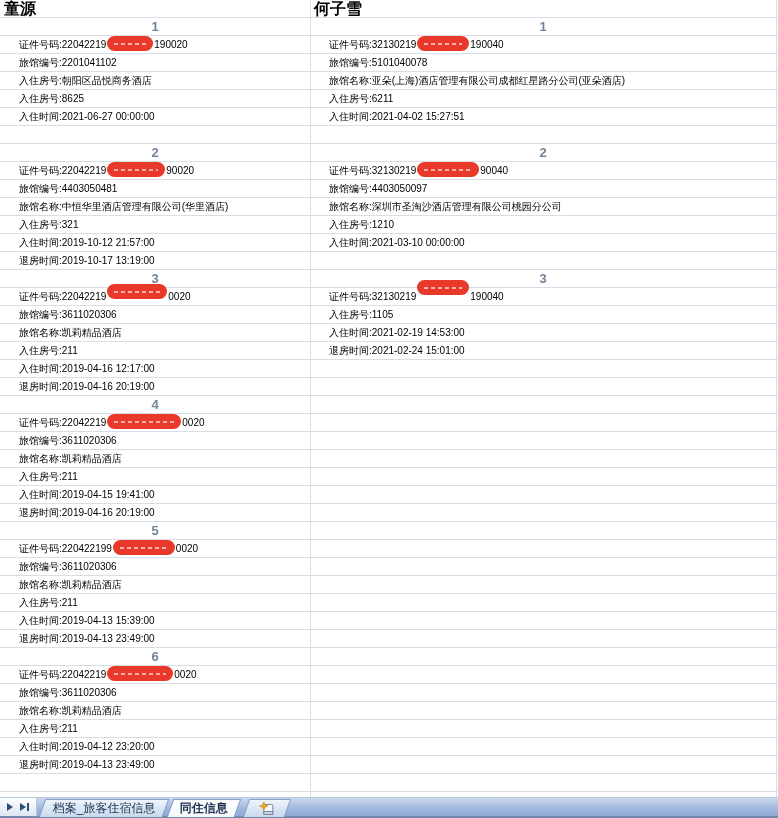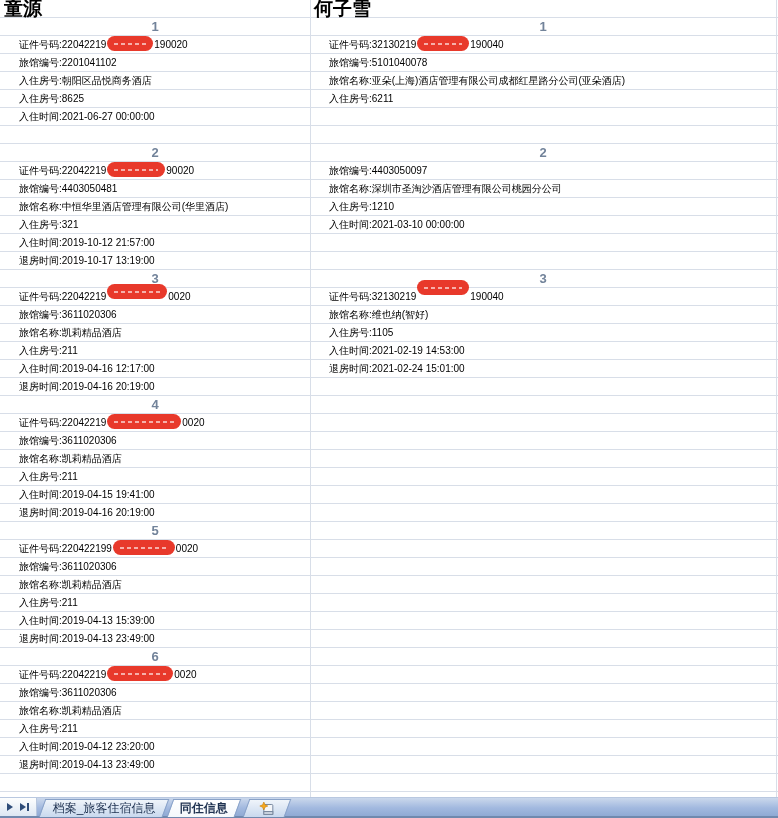--- a/index.html
+++ b/index.html
@@ -11,21 +11,21 @@
     color:#000;
   }
   
   #grid {
     position:absolute; left:0; top:0; width:778px; height:797px;
     background:repeating-linear-gradient(to bottom,#ffffff 0 17px,#d8dee8 17px 18px);
   }
   .vline { position:absolute; top:0; height:797px; width:1px; background:#d8dee8; }
   .colheader {
     position:absolute; top:0; height:18px; line-height:18px;
-    font-size:19px; font-weight:bold; padding-left:4px; white-space:nowrap;
+    font-size:16px; font-weight:bold; padding-left:4px; white-space:nowrap;
   }
   .record-block { position:absolute; }
   .seq {
     height:18px; line-height:18px; text-align:center;
     font-size:13px; font-weight:bold; color:#72839a;
   }
   .cell {
     height:18px; line-height:18px; font-size:10px;
     padding-left:19px; white-space:nowrap; overflow:visible;
   }
@@ -137,32 +137,33 @@
           <div class="cell">入住房号:211</div>
           <div class="cell">入住时间:2019-04-12 23:20:00</div>
           <div class="cell">退房时间:2019-04-13 23:49:00</div>
         </div>
         <div class="record-block" style="left: 310px; top: 18px; width: 466px;">
           <div class="seq">1</div>
           <div class="cell"><span>证件号码:32130219</span><span class="redact" style="width: 52px; top: 0px;"></span><span>190040</span></div>
           <div class="cell">旅馆编号:5101040078</div>
           <div class="cell">旅馆名称:亚朵(上海)酒店管理有限公司成都红星路分公司(亚朵酒店)</div>
           <div class="cell">入住房号:6211</div>
+          <div class="cell">入住时间:2021-04-02 15:27:51</div>
         </div>
         <div class="record-block" style="left: 310px; top: 144px; width: 466px;">
           <div class="seq">2</div>
+          <div class="cell"><span>证件号码:32130219</span><span class="redact" style="width: 62px; top: 0px;"></span><span>90040</span></div>
           <div class="cell">旅馆编号:4403050097</div>
           <div class="cell">旅馆名称:深圳市圣淘沙酒店管理有限公司桃园分公司</div>
           <div class="cell">入住房号:1210</div>
           <div class="cell">入住时间:2021-03-10 00:00:00</div>
         </div>
         <div class="record-block" style="left: 310px; top: 270px; width: 466px;">
           <div class="seq">3</div>
           <div class="cell"><span>证件号码:32130219</span><span class="redact" style="width: 52px; top: -8px;"></span><span>190040</span></div>
-          <div class="cell">旅馆名称:维也纳(智好)</div>
           <div class="cell">入住房号:1105</div>
           <div class="cell">入住时间:2021-02-19 14:53:00</div>
           <div class="cell">退房时间:2021-02-24 15:01:00</div>
         </div>
       </div>
   </div>
 
   <div id="tabbar">
     <div id="navzone">
       <div class="navbtn">

